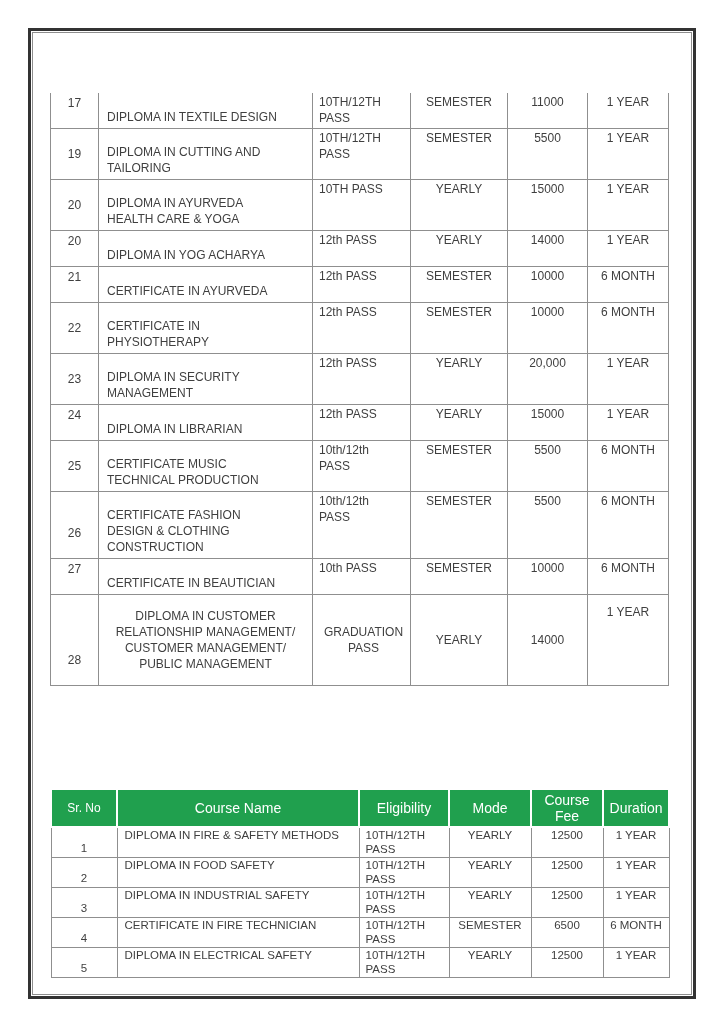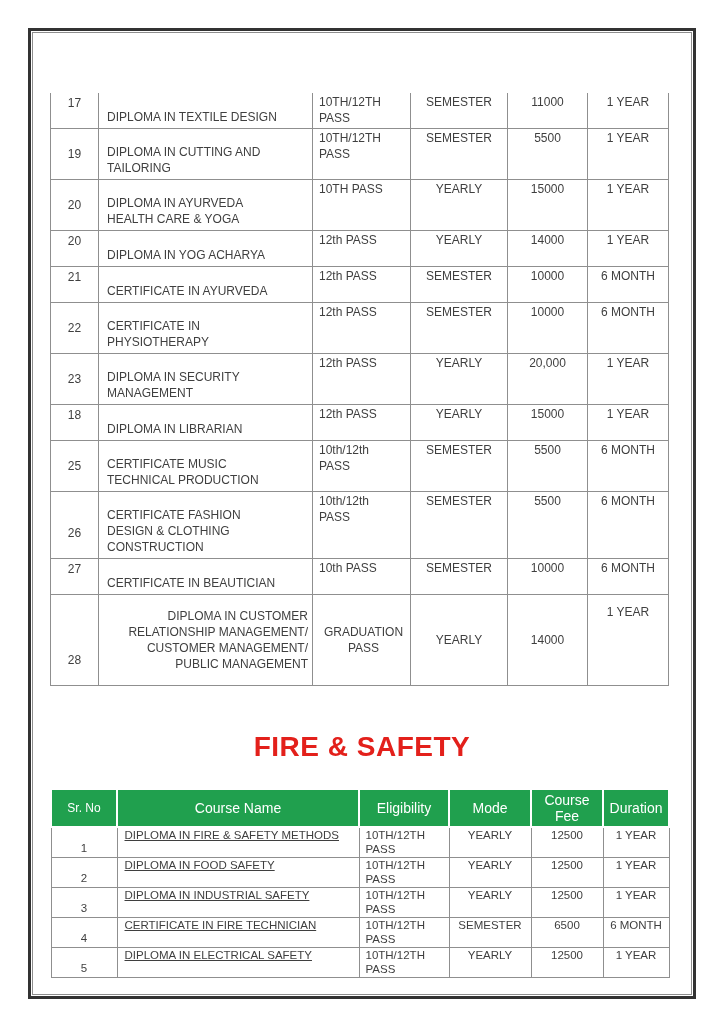--- a/index.html
+++ b/index.html
@@ -26,21 +26,21 @@
   .tbl-cont col.c5 { width:80px; }
   .tbl-cont col.c6 { width:81px; }
   .tbl-cont td { border:1px solid #8f8f8f; }
   .tbl-cont tr:first-child td { border-top:none; }
   .tbl-cont .cell-sr { text-align:center; vertical-align:bottom; padding:2px 2px 17px; }
   .tbl-cont .cell-course { vertical-align:bottom; text-align:left; padding:15px 6px 3px 8px; white-space:pre-line; }
   .tbl-cont .cell-eligibility { vertical-align:top; text-align:left; padding:1px 2px 1px 6px; white-space:pre-line; }
   .tbl-cont .cell-mode, .tbl-cont .cell-fee, .tbl-cont .cell-duration
     { vertical-align:top; text-align:center; padding:1px 2px; }
   
-  .tbl-cont tr.row-centered .cell-course { text-align:right; vertical-align:middle; padding:13px 4px; }
+  .tbl-cont tr.row-centered .cell-course { text-align:center; vertical-align:middle; padding:13px 4px; }
   .tbl-cont tr.row-centered .cell-eligibility { text-align:center; vertical-align:middle; }
   .tbl-cont tr.row-centered .cell-mode, .tbl-cont tr.row-centered .cell-fee { vertical-align:middle; }
   .tbl-cont tr.row-centered .cell-duration { padding-top:9px; }
 
   
   .fs-title {
     position:absolute; top:731px; left:0; width:724px; text-align:center;
     font-weight:bold; font-size:28px; letter-spacing:0.5px; color:var(--heading-red,#e3201b);
   }
 
@@ -53,21 +53,21 @@
   .tbl-fire col.c5 { width:72px; }
   .tbl-fire col.c6 { width:66px; }
   .tbl-fire th {
     background:var(--header-green,#20a04e); color:#ffffff; font-size:14px; line-height:16px;
     font-weight:normal; border:2px solid #ffffff; padding:2px; height:37px;
     vertical-align:middle; text-align:center; white-space:pre-line;
   }
   .tbl-fire th.th-0 { font-size:12px; font-weight:normal; }
   .tbl-fire td { border:1px solid #8f8f8f; height:27px; }
   .tbl-fire .cell-sr { vertical-align:bottom; text-align:center; padding:1px 1px 2px; }
-  .tbl-fire .cell-course { vertical-align:top; text-align:left; padding:1px 3px 1px 7px;text-decoration:underline; }
+  .tbl-fire .cell-course { vertical-align:top; text-align:left; padding:1px 3px 1px 7px; }
   .tbl-fire .cell-eligibility { vertical-align:top; text-align:left; padding:1px 2px 1px 6px; white-space:pre-line; }
   .tbl-fire .cell-mode, .tbl-fire .cell-fee, .tbl-fire .cell-duration
     { vertical-align:top; text-align:center; padding:1px 2px; }
 </style>
 </head>
 <body>
 
 <div class="page">
 
   <div class="frame">
@@ -140,21 +140,21 @@
         <tr>
           <td class="cell-sr">23</td>
           <td class="cell-course">DIPLOMA IN SECURITY
 MANAGEMENT</td>
           <td class="cell-eligibility">12th PASS</td>
           <td class="cell-mode">YEARLY</td>
           <td class="cell-fee">20,000</td>
           <td class="cell-duration">1 YEAR</td>
         </tr>
         <tr>
-          <td class="cell-sr">18</td>
+          <td class="cell-sr">24</td>
           <td class="cell-course">DIPLOMA IN LIBRARIAN</td>
           <td class="cell-eligibility">12th PASS</td>
           <td class="cell-mode">YEARLY</td>
           <td class="cell-fee">15000</td>
           <td class="cell-duration">1 YEAR</td>
         </tr>
         <tr>
           <td class="cell-sr">25</td>
           <td class="cell-course">CERTIFICATE MUSIC
 TECHNICAL PRODUCTION</td>
@@ -191,21 +191,20 @@
 PUBLIC MANAGEMENT</td>
           <td class="cell-eligibility">GRADUATION
 PASS</td>
           <td class="cell-mode">YEARLY</td>
           <td class="cell-fee">14000</td>
           <td class="cell-duration">1 YEAR</td>
         </tr>
       </tbody>
   </table>
 
-  <div class="fs-title">FIRE &amp; SAFETY</div>
 
   <table class="tbl-fire">
     <colgroup>
       <col class="c1">
         <col class="c2">
         <col class="c3">
         <col class="c4">
         <col class="c5">
         <col class="c6">
     </colgroup>

